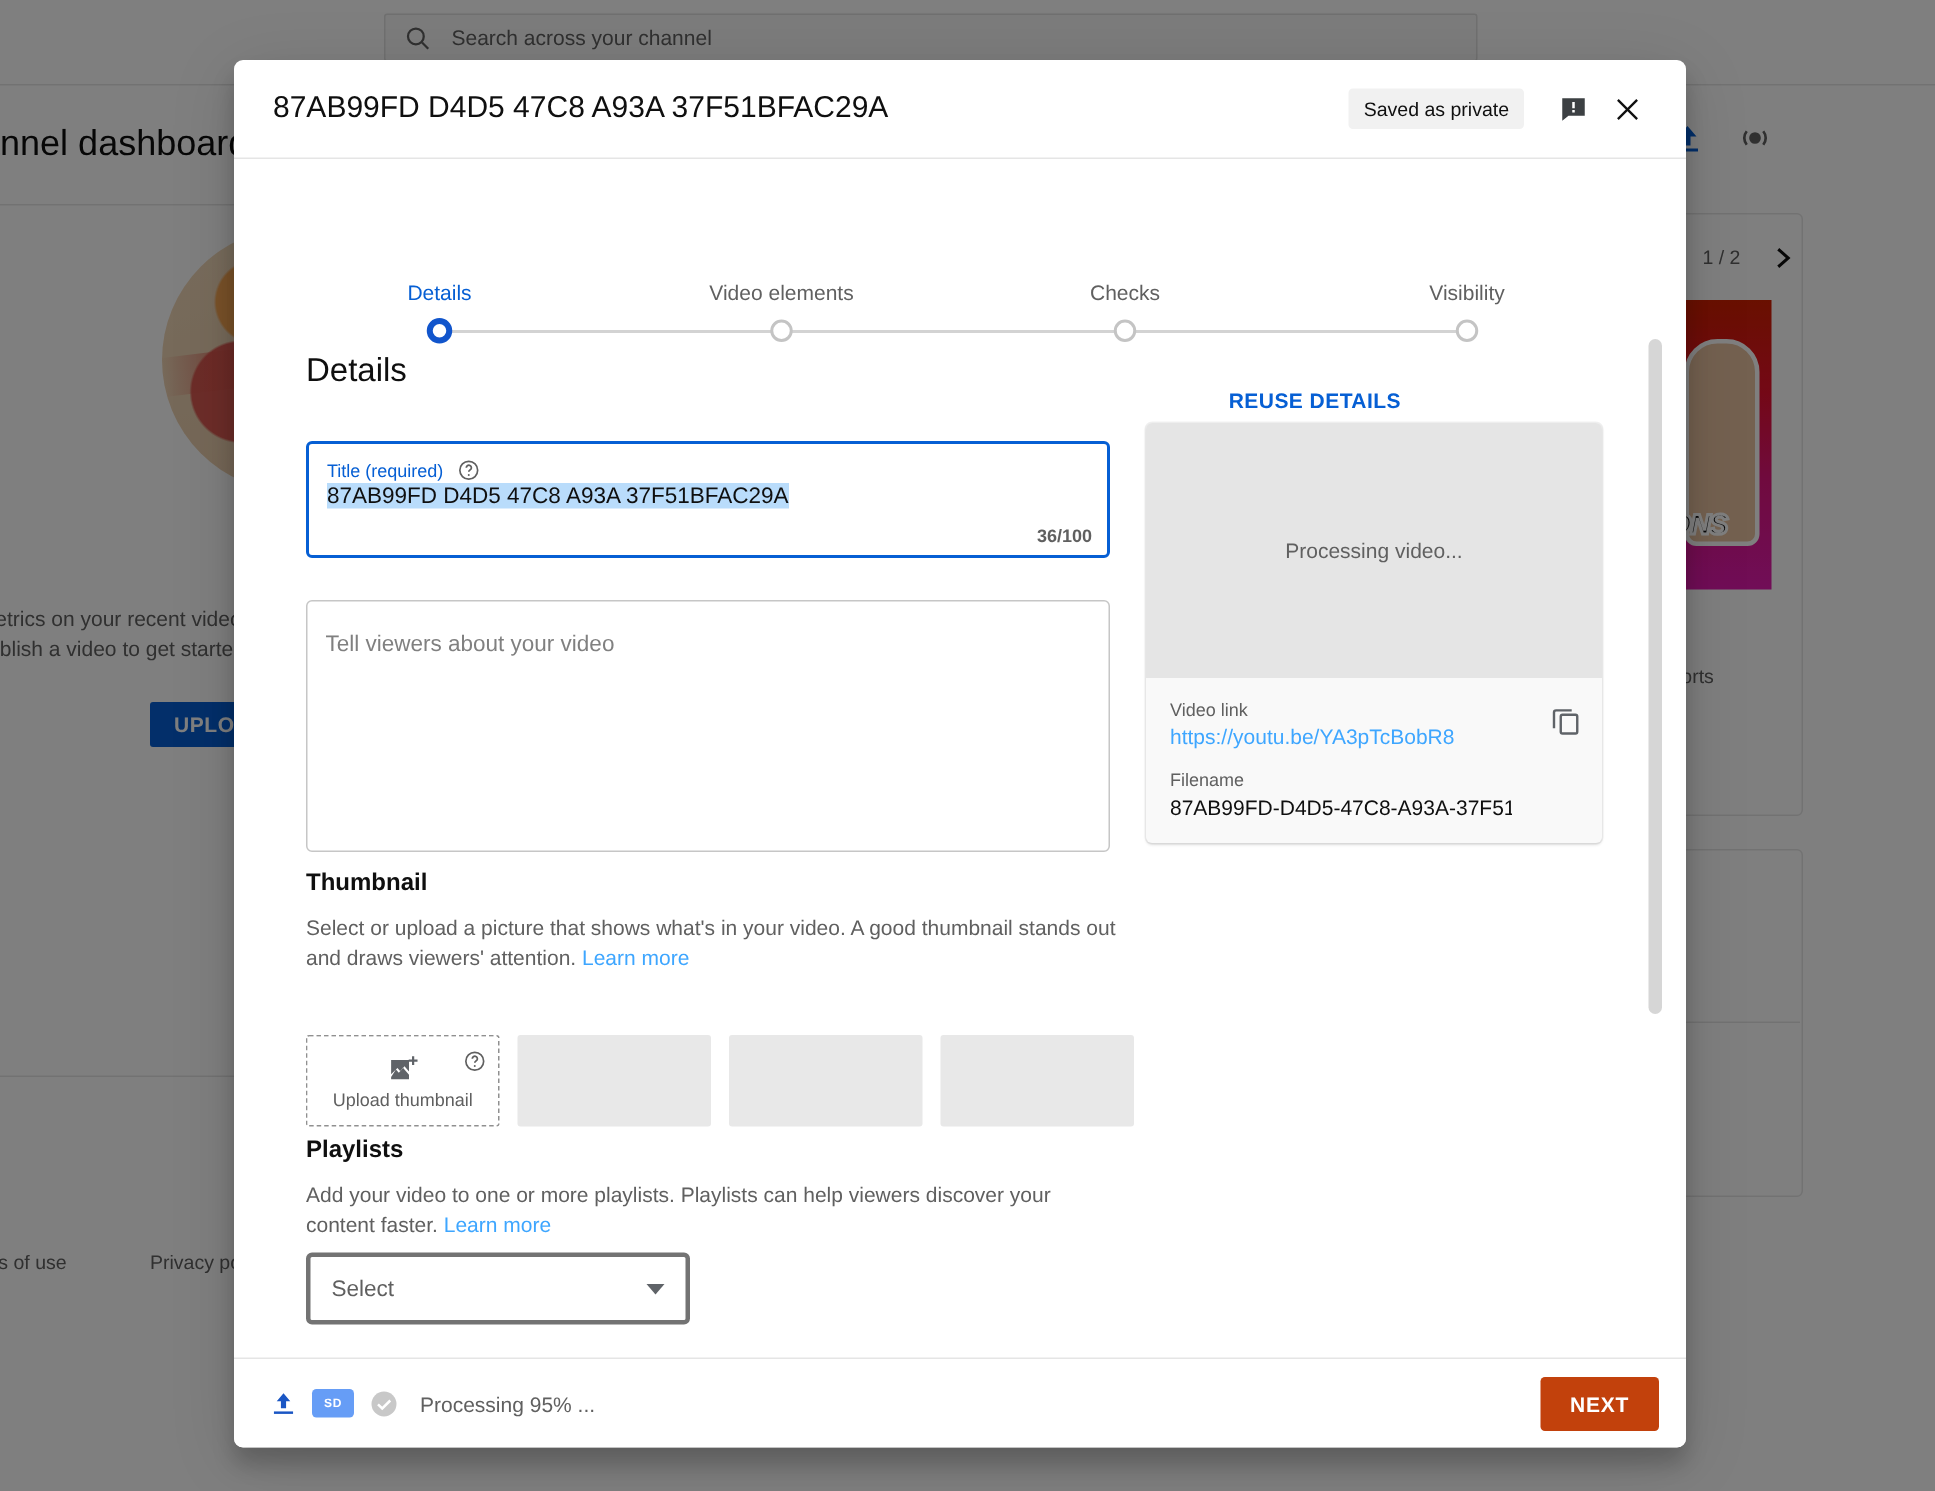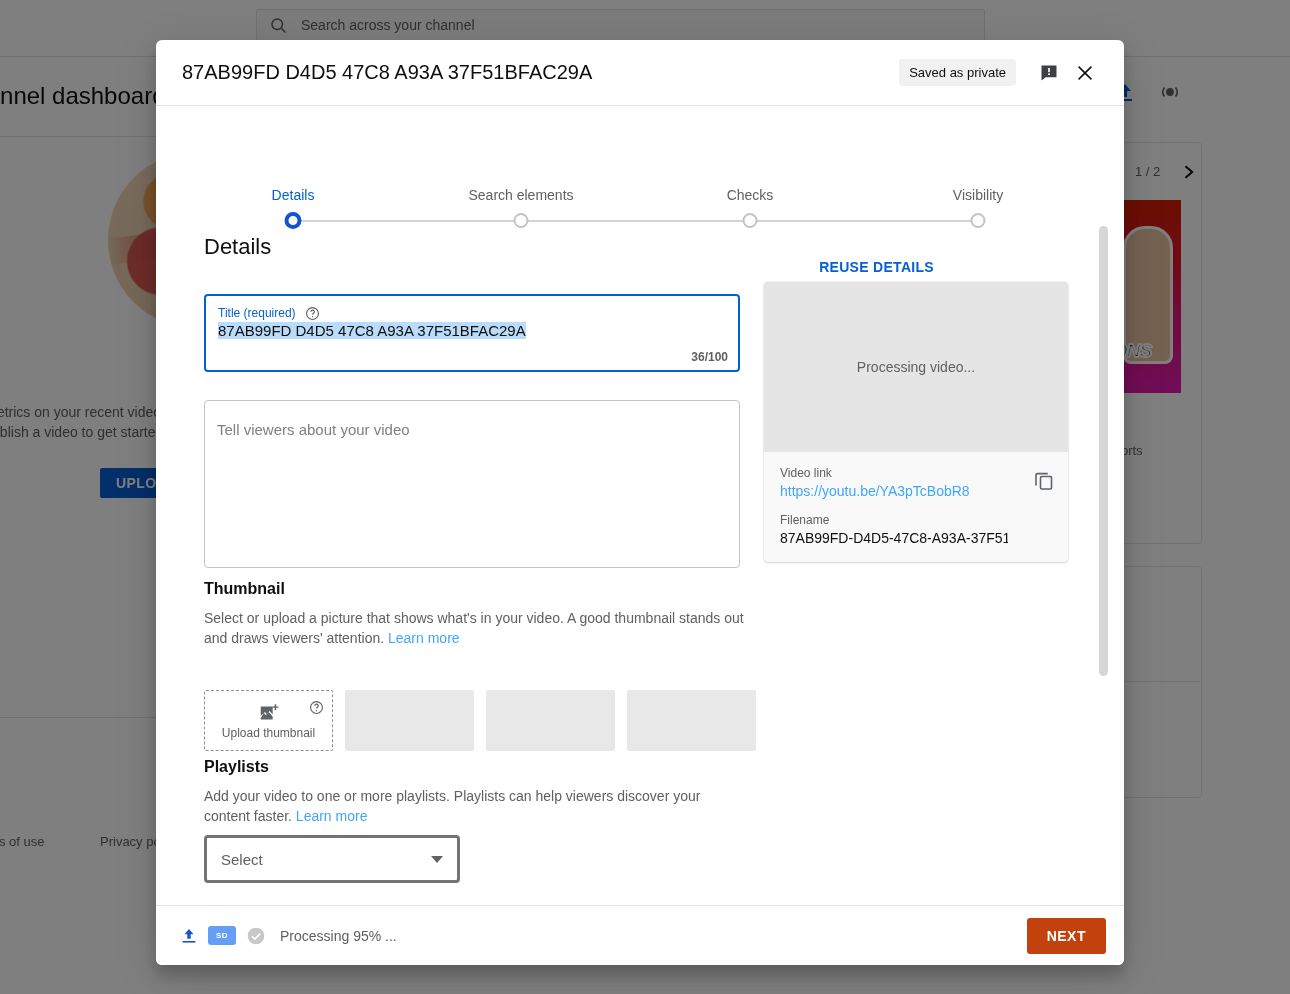--- a/index.html
+++ b/index.html
@@ -394,21 +394,21 @@
     top: 84px;
     width: 536px;
     height: 78px;
     border: 2px solid #065fd4;
     padding: 10px 12px 0 12px;
   }
   .field-label {
     font-size: 12px;
     color: #606060;
     display: flex;
-    align-items: flex-start;
+    align-items: center;
   }
   .title-field .field-label { color: #065fd4; }
   .help-icon {
     width: 15px;
     height: 15px;
     margin-left: 9px;
     flex: 0 0 auto;
   }
   .title-value {
     margin-top: 8px;
@@ -727,21 +727,21 @@
         </span>
       </div>
     </div>
 
     <div class="stepper">
       <div class="step-line" style="left:137px; width:228px;"></div>
       <div class="step-line" style="left:365px; width:229px;"></div>
       <div class="step-line" style="left:594px; width:228px;"></div>
 
       <div class="step-label active" style="left:137px;">Details</div>
-      <div class="step-label inactive" style="left:365px;">Search elements</div>
+      <div class="step-label inactive" style="left:365px;">Video elements</div>
       <div class="step-label inactive" style="left:594px;">Checks</div>
       <div class="step-label inactive" style="left:822px;">Visibility</div>
 
       <div class="step-dot active" style="left:137px;"></div>
       <div class="step-dot inactive" style="left:365px;"></div>
       <div class="step-dot inactive" style="left:594px;"></div>
       <div class="step-dot inactive" style="left:822px;"></div>
     </div>
 
     <div class="modal-body">

